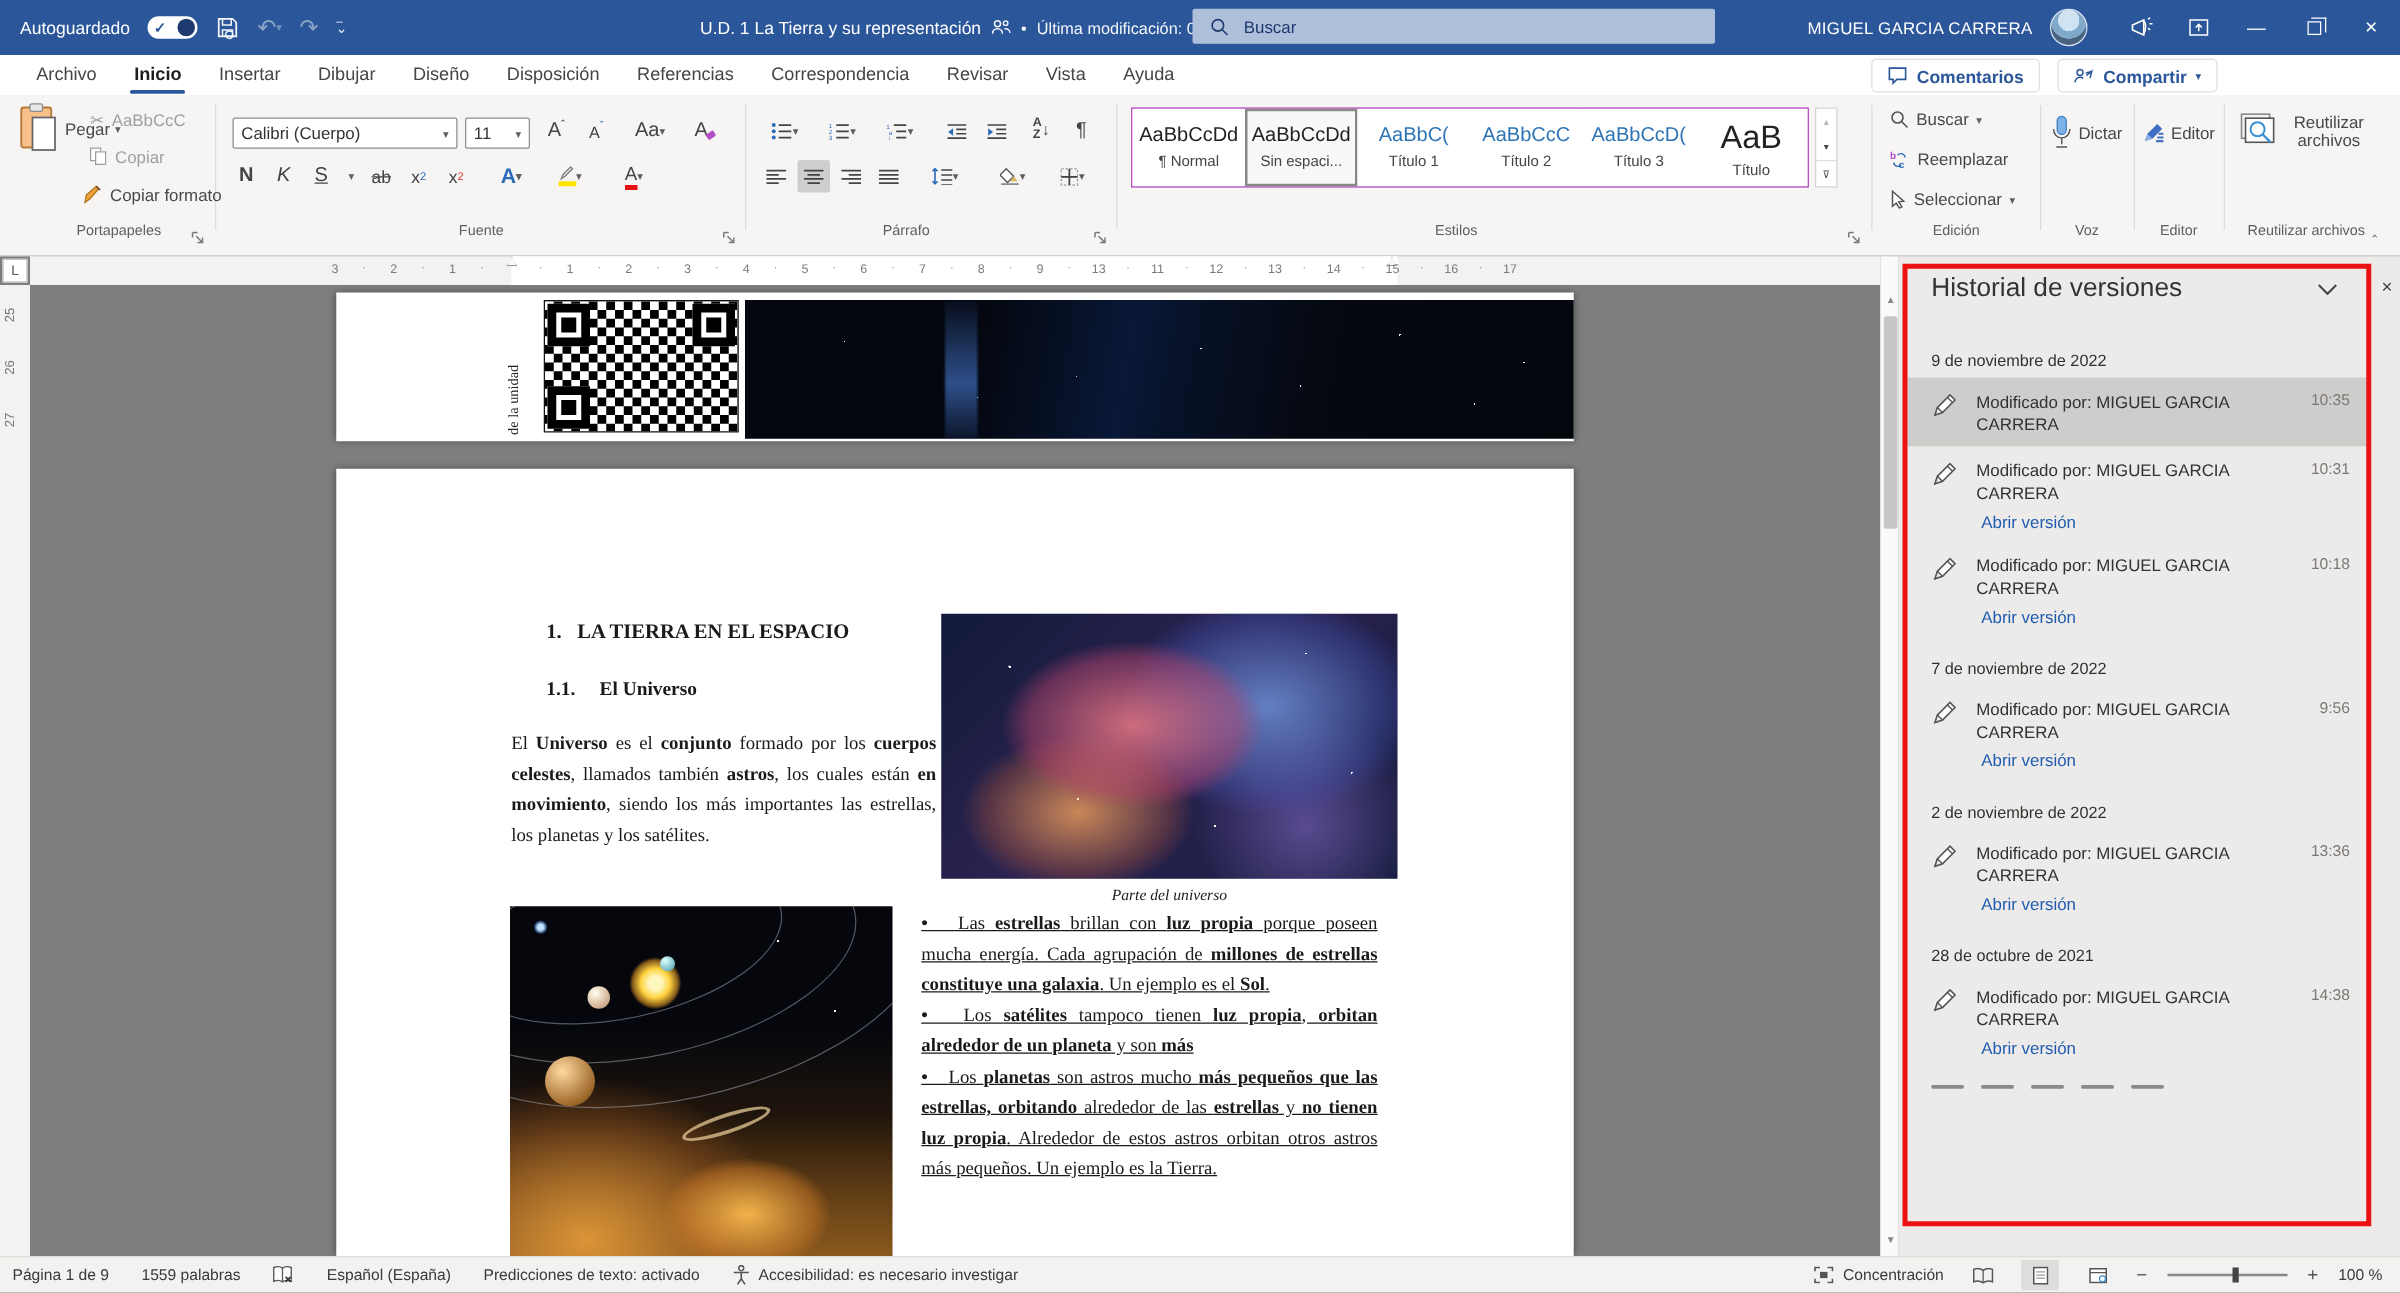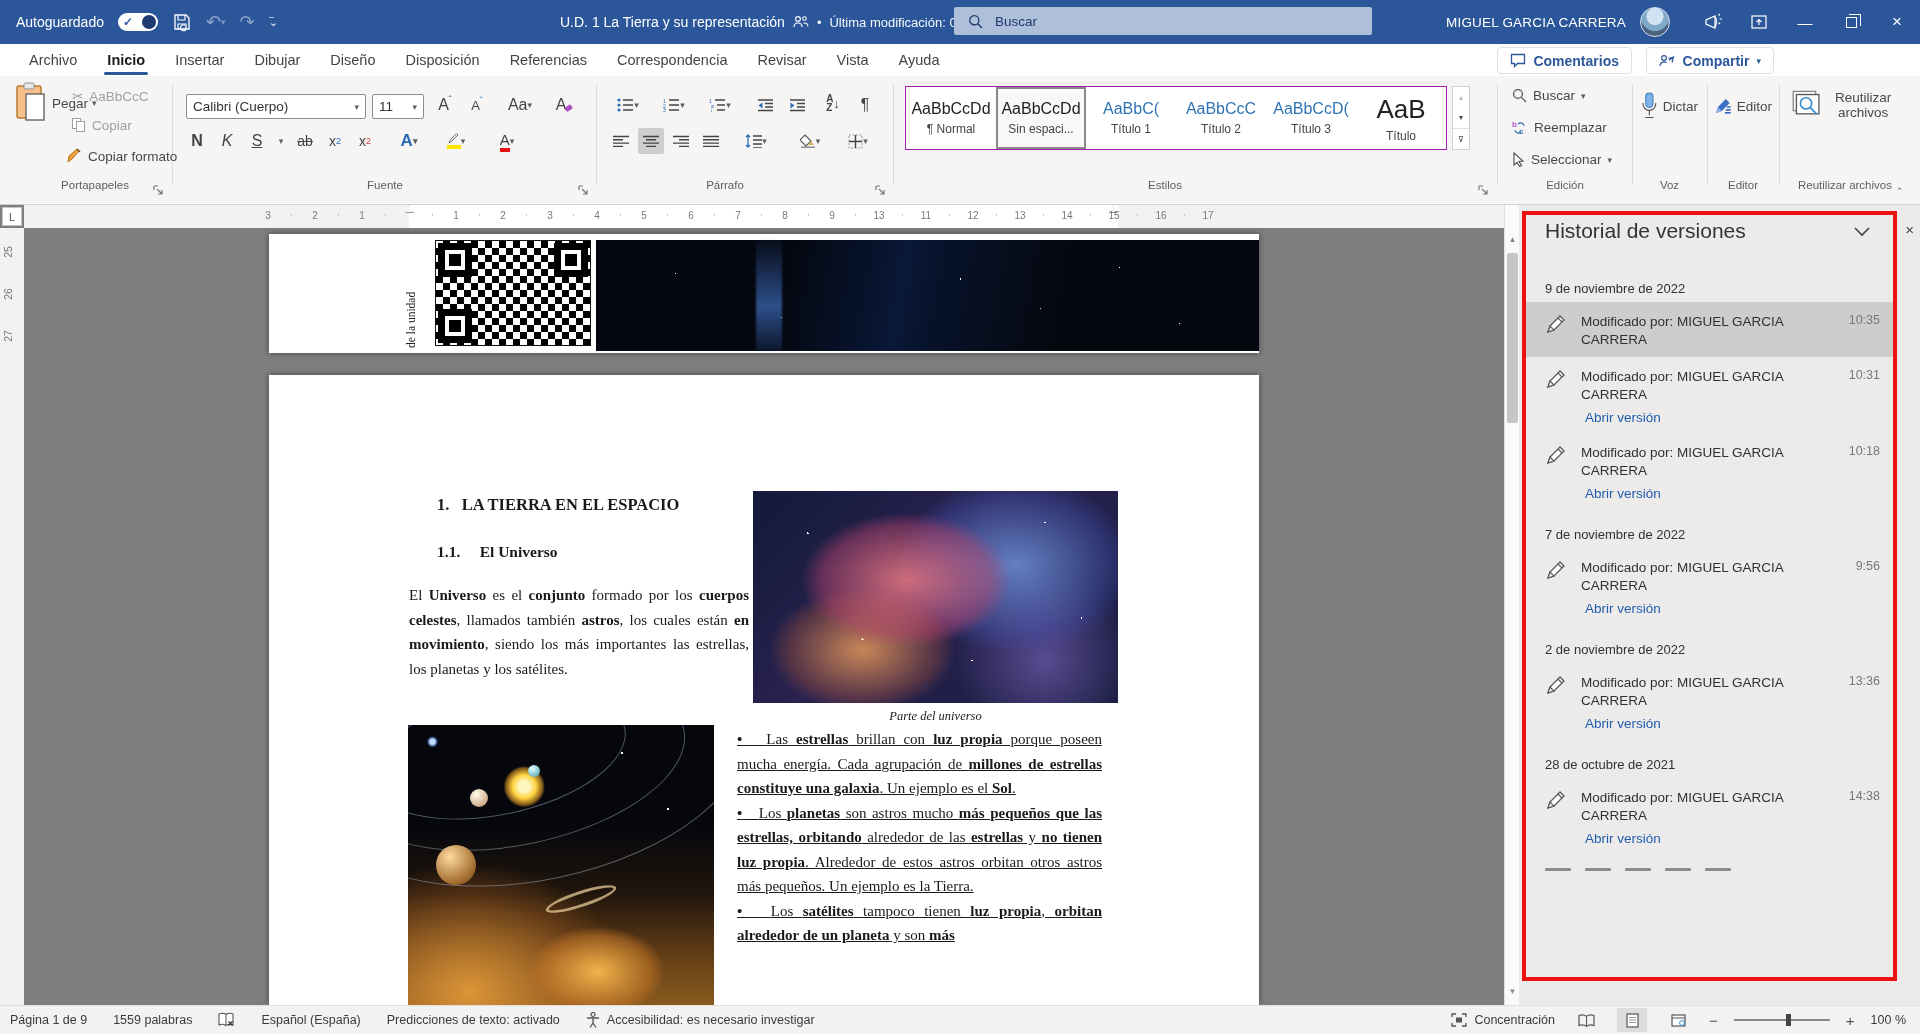--- a/index.html
+++ b/index.html
@@ -624,22 +624,22 @@
       <span class="orbit" style="left:-40px; top:-30px; width:260px; height:120px; transform:rotate(-12deg);"></span>
       <span class="orbit" style="left:-60px; top:-40px; width:340px; height:160px; transform:rotate(-12deg);"></span>
       <span class="orbit" style="left:-80px; top:-55px; width:420px; height:210px; transform:rotate(-12deg);"></span>
       <span class="planet" style="left:120px; top:40px; width:12px; height:12px; background:radial-gradient(circle at 35% 30%, #dff, #49a);"></span>
       <span class="planet" style="left:62px; top:64px; width:18px; height:18px; background:radial-gradient(circle at 35% 30%, #ffe, #b86);"></span>
       <span class="planet" style="left:28px; top:120px; width:40px; height:40px; background:radial-gradient(circle at 35% 30%, #fed9a0, #a06a2c 70%, #5c3a12);"></span>
       <span class="ringed" style="left:150px; top:150px;"><span class="ring"></span><span class="body"></span></span>
     </div>
     <div class="doc-par" style="left:468px; top:352px; width:365px;text-decoration:underline;">
       <div><b>•&nbsp;&nbsp;&nbsp;</b><span>Las </span><b>estrellas</b><span> brillan con </span><b>luz propia</b><span> porque poseen mucha energía. Cada agrupación de </span><b>millones de estrellas constituye una galaxia</b><span>. Un ejemplo es el </span><b>Sol</b><span>.</span></div>
+      <div><b>•&nbsp;&nbsp;&nbsp;</b><span>Los </span><b>satélites</b><span> tampoco tienen </span><b>luz propia</b><span>, </span><b>orbitan alrededor de un planeta</b><span> y son </span><b>más</b></div>
       <div><b>•&nbsp;&nbsp;&nbsp;</b><span>Los </span><b>planetas</b><span> son astros mucho </span><b>más pequeños que las estrellas, orbitando</b><span> alrededor de las </span><b>estrellas</b><span> y </span><b>no tienen luz propia</b><span>. Alrededor de estos astros orbitan otros astros más pequeños. Un ejemplo es la Tierra.</span></div>
-      <div><b>•&nbsp;&nbsp;&nbsp;</b><span>Los </span><b>satélites</b><span> tampoco tienen </span><b>luz propia</b><span>, </span><b>orbitan alrededor de un planeta</b><span> y son </span><b>más</b></div>
     </div>
   </div>
 </div>
 
 <div id="dscroll">
   <div class="sb-arrow" style="top:26px;">▲</div>
   <div id="sb-thumb"></div>
   <div class="sb-arrow" style="top:778px;">▼</div>
 </div>
 

